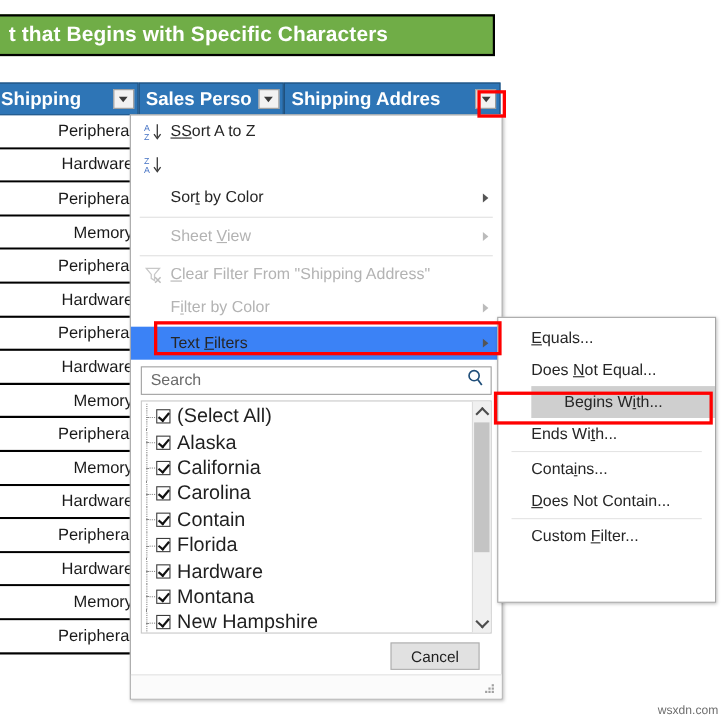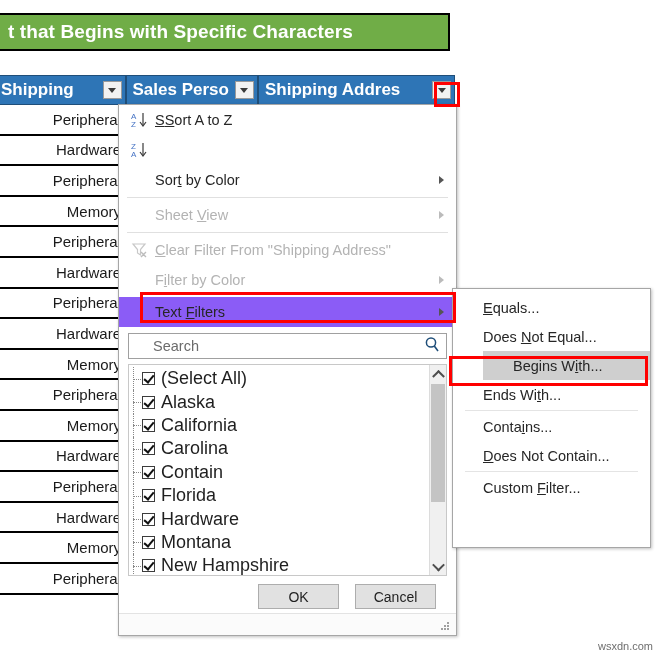--- a/index.html
+++ b/index.html
@@ -106,38 +106,38 @@
   .mi .mlabel { flex:1; white-space:nowrap; }
   .mi .arrow {
     width:0;height:0;
     border-top:4px solid transparent;
     border-bottom:4px solid transparent;
     border-left:5px solid #555;
     margin-right:12px;
   }
   .mi.disabled { color:#b3b3b3; }
   .mi.disabled .arrow { border-left-color:#bbb; }
-  .mi.hl { background:#8b5cf6; }
+  .mi.hl { background:#3b82f6; }
   .msep { height:1px; background:#e0e0e0; margin:2px 8px; }
 
   .u { text-decoration:underline; }
 
   
   #search-wrap {
     margin:6px 9px 0 9px;
     height:26px;
     border:1px solid #a0a0a0;
     background:#fff;
     display:flex; align-items:center;
     padding:0 5px 0 6px;
   }
   #search-wrap input {
     border:none; outline:none; flex:1;
     font-size:14.5px; font-family:"Liberation Sans",sans-serif;
-    color:#3a3a3a; background:transparent;margin-left:16px;
+    color:#3a3a3a; background:transparent;
   }
   #search-wrap input::placeholder { color:#6b6b6b; opacity:1; }
 
   
   #listbox {
     margin:5px 9px 0 9px;
     height:212px;
     border:1px solid #c8c8c8;
     background:#fff;
     display:flex;
@@ -462,21 +462,20 @@
       <div id="sb-track">
         <div id="sb-thumb"></div>
       </div>
       <div class="sb-btn down">
           <i class="chev"></i>
         </div>
     </div>
   </div>
 
   <div id="dlg-btns">
-    <div class="dbtn">OK</div>
     <div class="dbtn">Cancel</div>
   </div>
 
   <div id="dlg-foot">
     <div id="grip">
       <i style="left:6px;top:0"></i>
         <i style="left:3px;top:3px"></i>
         <i style="left:6px;top:3px"></i>
       <i style="left:0;top:6px"></i>
         <i style="left:3px;top:6px"></i>

